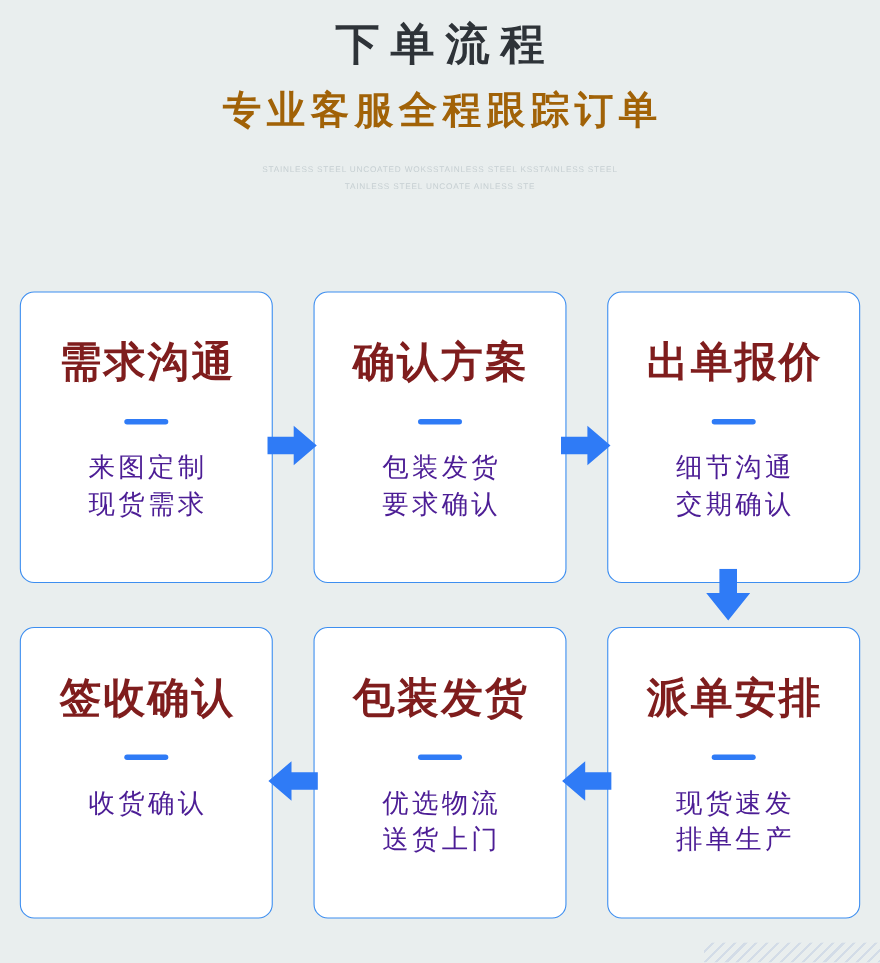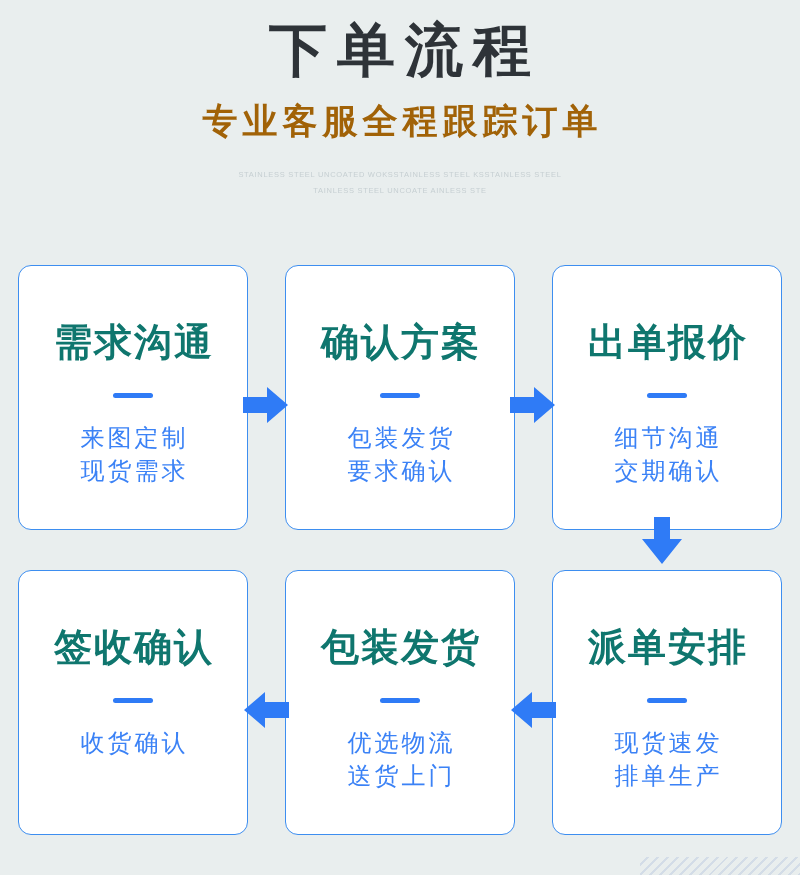--- a/index.html
+++ b/index.html
@@ -27,21 +27,21 @@
   .header {
     position: absolute;
     left: 0;
     top: 0;
     width: 800px;
     text-align: center;
   }
   .main-title {
     margin: 0;
     padding-top: 18px;
-    font-size: 58px;
+    font-size: 40px;
     line-height: 1.15;
     font-weight: 700;
     color: #2e3338;
     letter-spacing: 10px;
     text-indent: 10px;
     font-family: "Liberation Serif", "DejaVu Serif", serif;
   }
   .sub-title {
     margin: 0;
     padding-top: 16px;
@@ -89,25 +89,25 @@
     justify-content: flex-start;
   }
   .card.col1 { left: 18px; }
   .card.col2 { left: 285px; }
   .card.col3 { left: 552px; }
   .card.row1 { top: 0px; }
   .card.row2 { top: 305px; }
 
   .card-title {
     margin: 0;
-    padding-top: 56px;
+    padding-top: 44px;
     font-size: 38px;
     line-height: 1.1;
     font-weight: 700;
-    color: #0f766e;
+    color: #7f1d1d;
     letter-spacing: 2px;
     text-indent: 2px;
     font-family: "Liberation Serif", "DejaVu Serif", serif;
     white-space: nowrap;
     text-align: center;
   }
   .divider {
     width: 40px;
     height: 5px;
     border-radius: 3px;
@@ -115,21 +115,21 @@
     margin-top: 29px;
   }
   .card-lines {
     padding-top: 24px;
     text-align: center;
   }
   .card-line {
     display: block;
     font-size: 24px;
     line-height: 33px;
-    color: #3b82f6;
+    color: #4c1d95;
     letter-spacing: 3px;
     text-indent: 3px;
     font-family: "Liberation Serif", "DejaVu Serif", serif;
     white-space: nowrap;
   }
 
   
   .arrow {
     position: absolute;
   }

